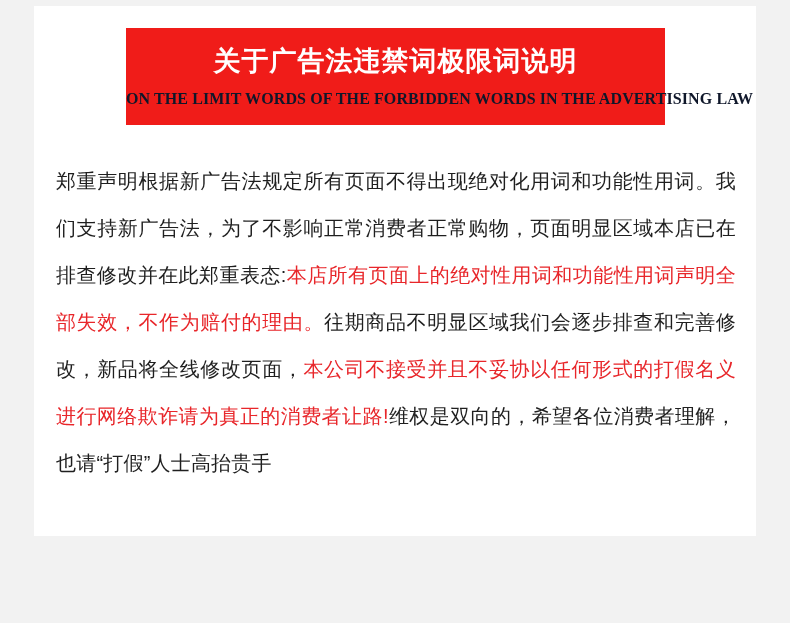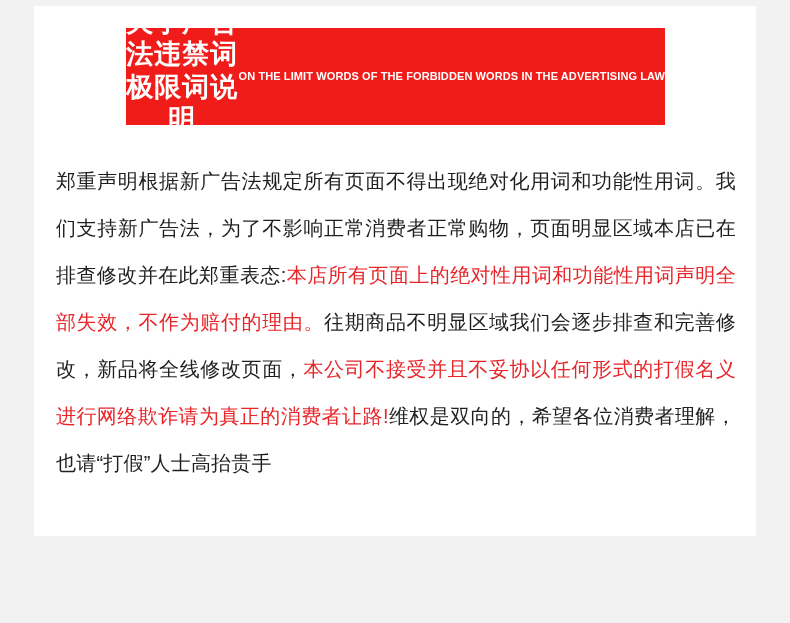--- a/index.html
+++ b/index.html
@@ -30,36 +30,36 @@
   }
   .banner {
     position: absolute;
     left: 92px;
     top: 22px;
     width: 539px;
     height: 97px;
     background: #f01c19;
     box-sizing: border-box;
     display: flex;
-    flex-direction: row;
-    align-items: center;
+    flex-direction: column;
     justify-content: center;
+    font-family: Liberation Serif, serif;
   }
   .banner-title {
     color: #ffffff;
     font-size: 27px;
     font-weight: bold;
     letter-spacing: 1px;
     line-height: 1.2;
     text-align: center;
     margin-bottom: 12px;
   }
   .banner-subtitle {
-    color: #ffffff;
-    font-size: 11px;
+    color: #0f172a;
+    font-size: 16px;
     font-weight: bold;
     letter-spacing: 0.1px;
     text-align: center;
     line-height: 1.2;
     white-space: nowrap;
   }
   .body-copy {
     position: absolute;
     left: 22px;
     top: 152px;

